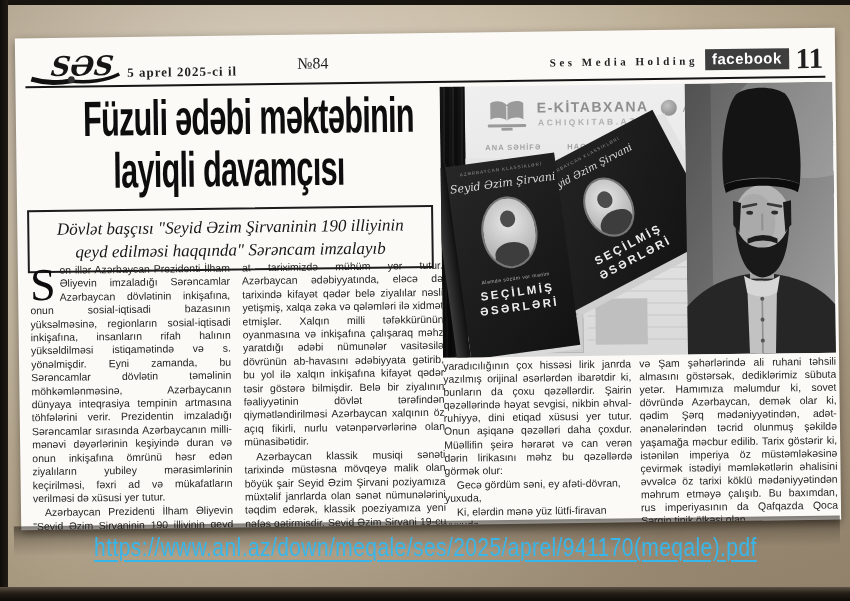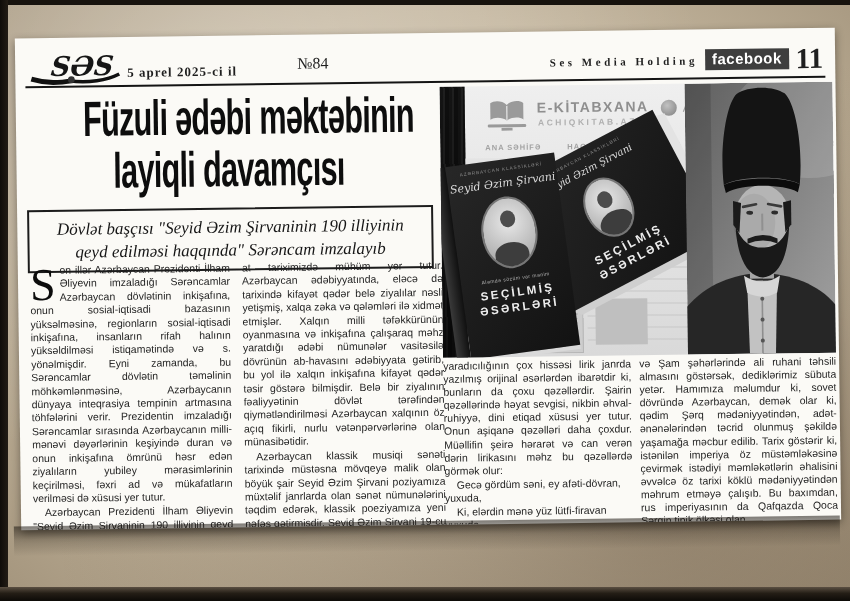--- a/index.html
+++ b/index.html
@@ -254,16 +254,19 @@
     </div>
 
     <div class="col col4">
       <p>və Şam şəhərlərində ali ruhani təhsili almasını göstərsək, dediklərimiz sübuta yetər. Hamımıza məlumdur ki, sovet dövründə Azərbaycan, demək olar ki, qədim Şərq mədəniyyətindən, adət-ənənələrindən təcrid olunmuş şəkildə yaşamağa məcbur edilib. Tarix göstərir ki, istənilən imperiya öz müstəmləkəsinə çevirmək istədiyi məmləkətlərin əhalisini əvvəlcə öz tarixi köklü mədəniyyətindən məhrum etməyə çalışıb. Bu baxımdan, rus imperiyasının da Qafqazda Qoca Şərqin tipik ölkəsi olan</p>
     </div>
 
   </div>
 
   <div class="paper-curl"></div>
 
+  <div class="url-wrap">
+    <a class="url" href="#">https://www.anl.az/down/meqale/ses/2025/aprel/941170(meqale).pdf</a>
+  </div>
 
   <div class="strip-left"></div>
   <div class="strip-bottom"></div>
 </div>
 
 </body></html>

